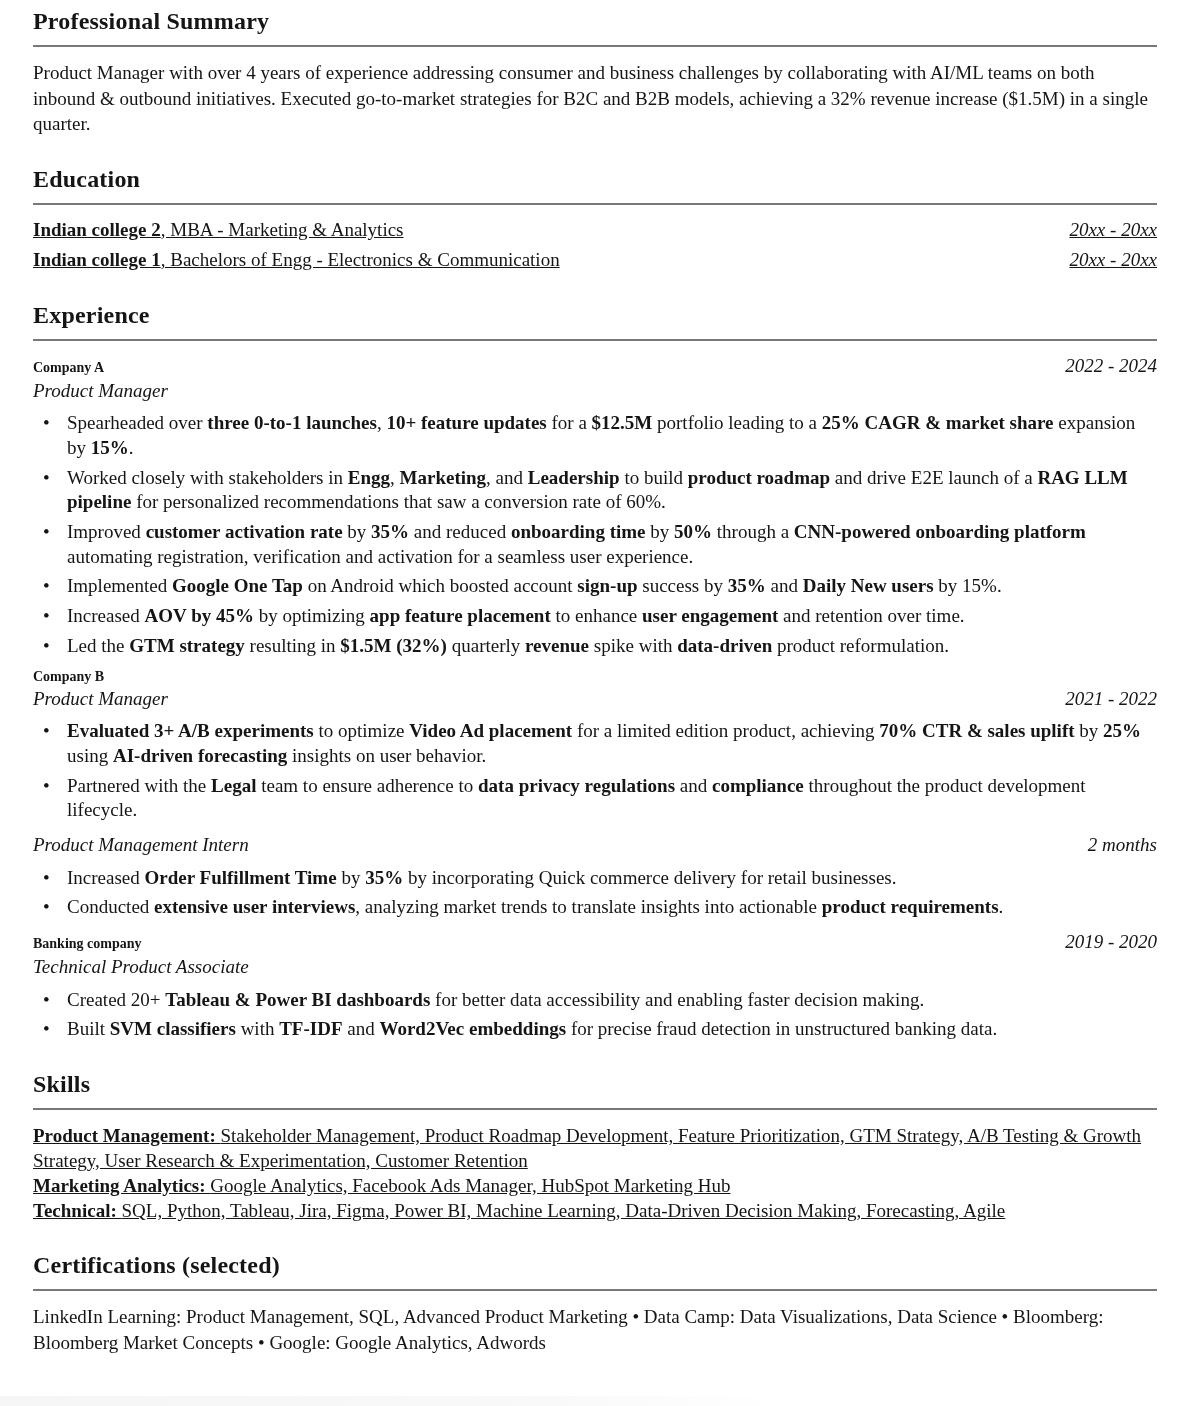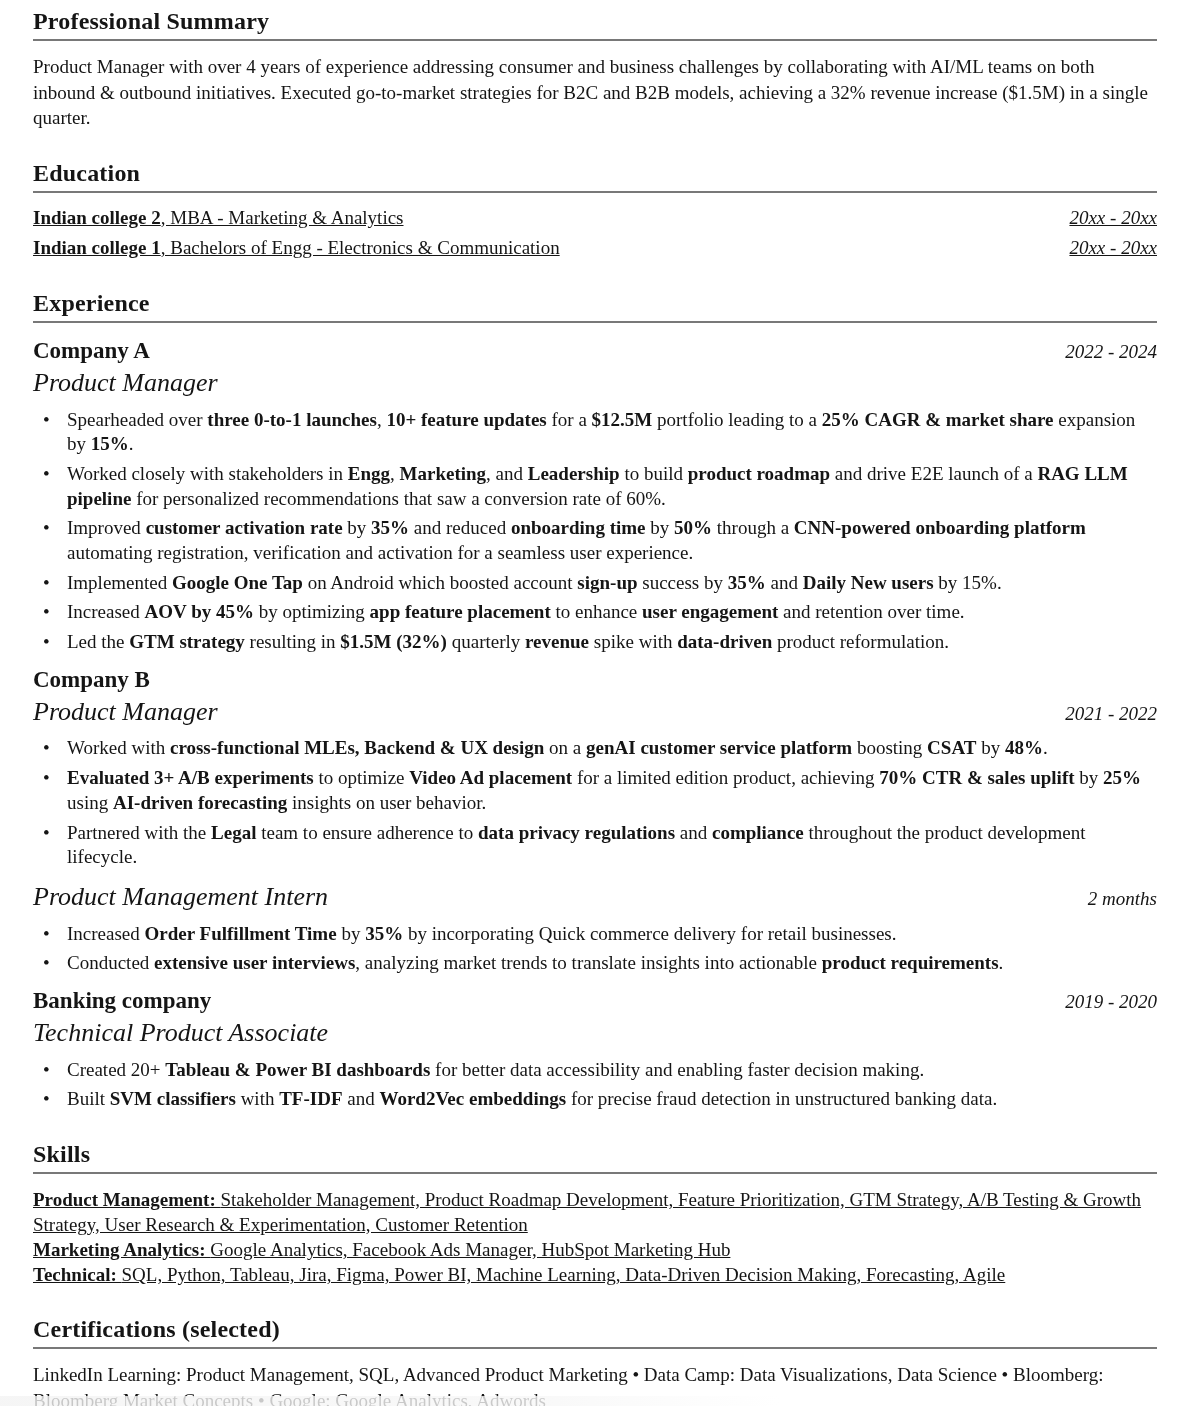--- a/index.html
+++ b/index.html
@@ -13,21 +13,21 @@
     overflow: hidden;
   }
   .page {
     padding: 6px 43px 0 33px;
   }
   .sec-title {
     font-size: 24px;
     font-weight: bold;
     letter-spacing: 0.2px;
     margin: 29px 0 13px 0;
-    padding-bottom: 4px;
+    padding-bottom: 10px;
     border-bottom: 2px solid #787878;
     line-height: 1.12;
   }
   section:first-child .sec-title { margin-top: 2px; }
   .para {
     margin: 0 0 2px 0;
     line-height: 1.38;
   }
   .edu-row {
     display: flex;
@@ -36,22 +36,22 @@
     margin-bottom: 6px;
     line-height: 1.3;
     text-decoration: underline;
   }
   .hdr-row {
     display: flex;
     justify-content: space-between;
     align-items: baseline;
     line-height: 1.3;
   }
-  .company { font-weight: bold; font-size: 23px; }
-  .role    { font-style: italic; font-size: 26px; }
+  .company { font-weight: bold; font-size: 14px; }
+  .role    { font-style: italic; font-size: 19px; }
   .dates   { font-style: italic; white-space: nowrap; }
   .job { margin-bottom: 6px; }
   .job-header { margin-top: 4px; }
   .bullets {
     list-style: none;
     margin: 8px 0 10px 0;
     padding: 0;
   }
   .bullet {
     position: relative;
@@ -121,21 +121,20 @@
         </div>
         <div class="job">
           <div class="hdr-row job-header">
             <span class="company">Company B</span>
           </div>
           <div class="hdr-row">
             <span class="role">Product Manager</span>
             <span class="dates">2021 - 2022</span>
           </div>
           <ul class="bullets">
-            <li class="bullet"><span>Worked with </span><strong>cross-functional MLEs, Backend &amp; UX design</strong><span> on a </span><strong>genAI customer service platform</strong><span> boosting </span><strong>CSAT</strong><span> by </span><strong>48%</strong><span>.</span></li>
             <li class="bullet"><strong>Evaluated 3+ A/B experiments</strong><span> to optimize </span><strong>Video Ad placement</strong><span> for a limited edition product, achieving </span><strong>70% CTR &amp; sales uplift</strong><span> by </span><strong>25%</strong><span> using </span><strong>AI-driven forecasting</strong><span> insights on user behavior.</span></li>
             <li class="bullet"><span>Partnered with the </span><strong>Legal</strong><span> team to ensure adherence to </span><strong>data privacy regulations</strong><span> and </span><strong>compliance</strong><span> throughout the product development lifecycle.</span></li>
           </ul>
           <div class="hdr-row">
             <span class="role">Product Management Intern</span>
             <span class="dates">2 months</span>
           </div>
           <ul class="bullets">
             <li class="bullet"><span>Increased </span><strong>Order Fulfillment Time</strong><span> by </span><strong>35%</strong><span> by incorporating Quick commerce delivery for retail businesses.</span></li>
             <li class="bullet"><span>Conducted </span><strong>extensive user interviews</strong><span>, analyzing market trends to translate insights into actionable </span><strong>product requirements</strong><span>.</span></li>

